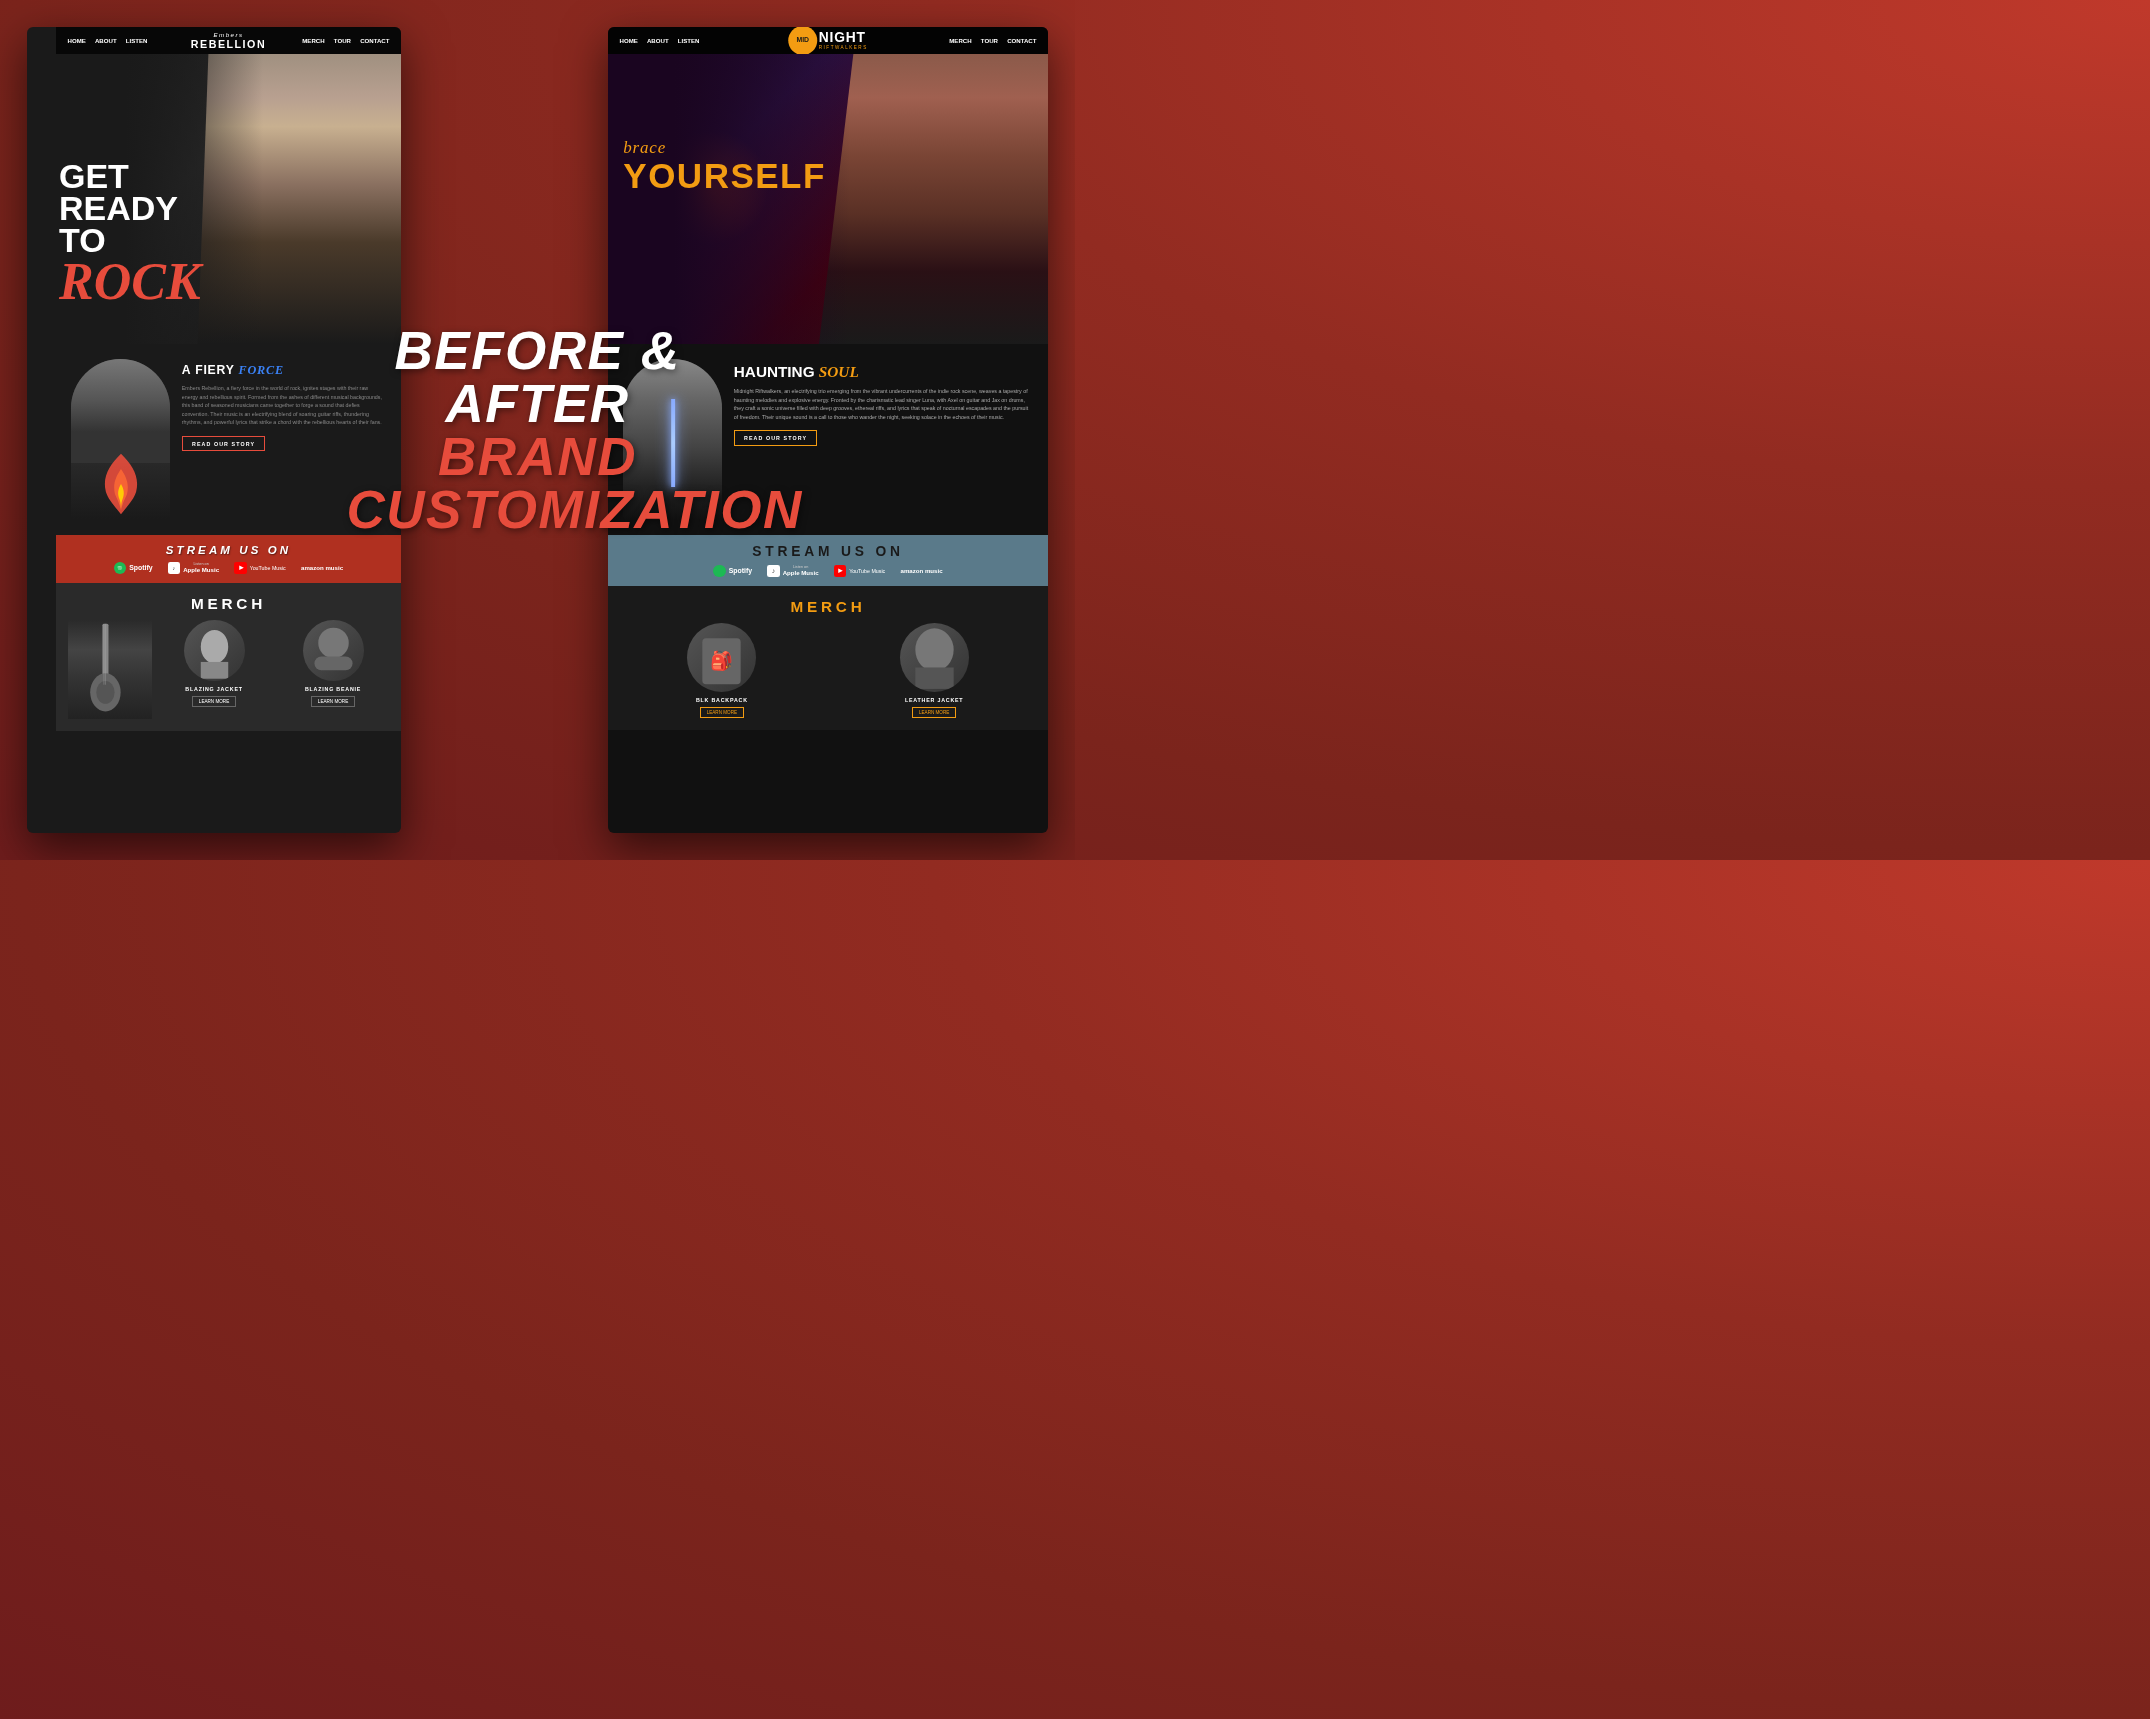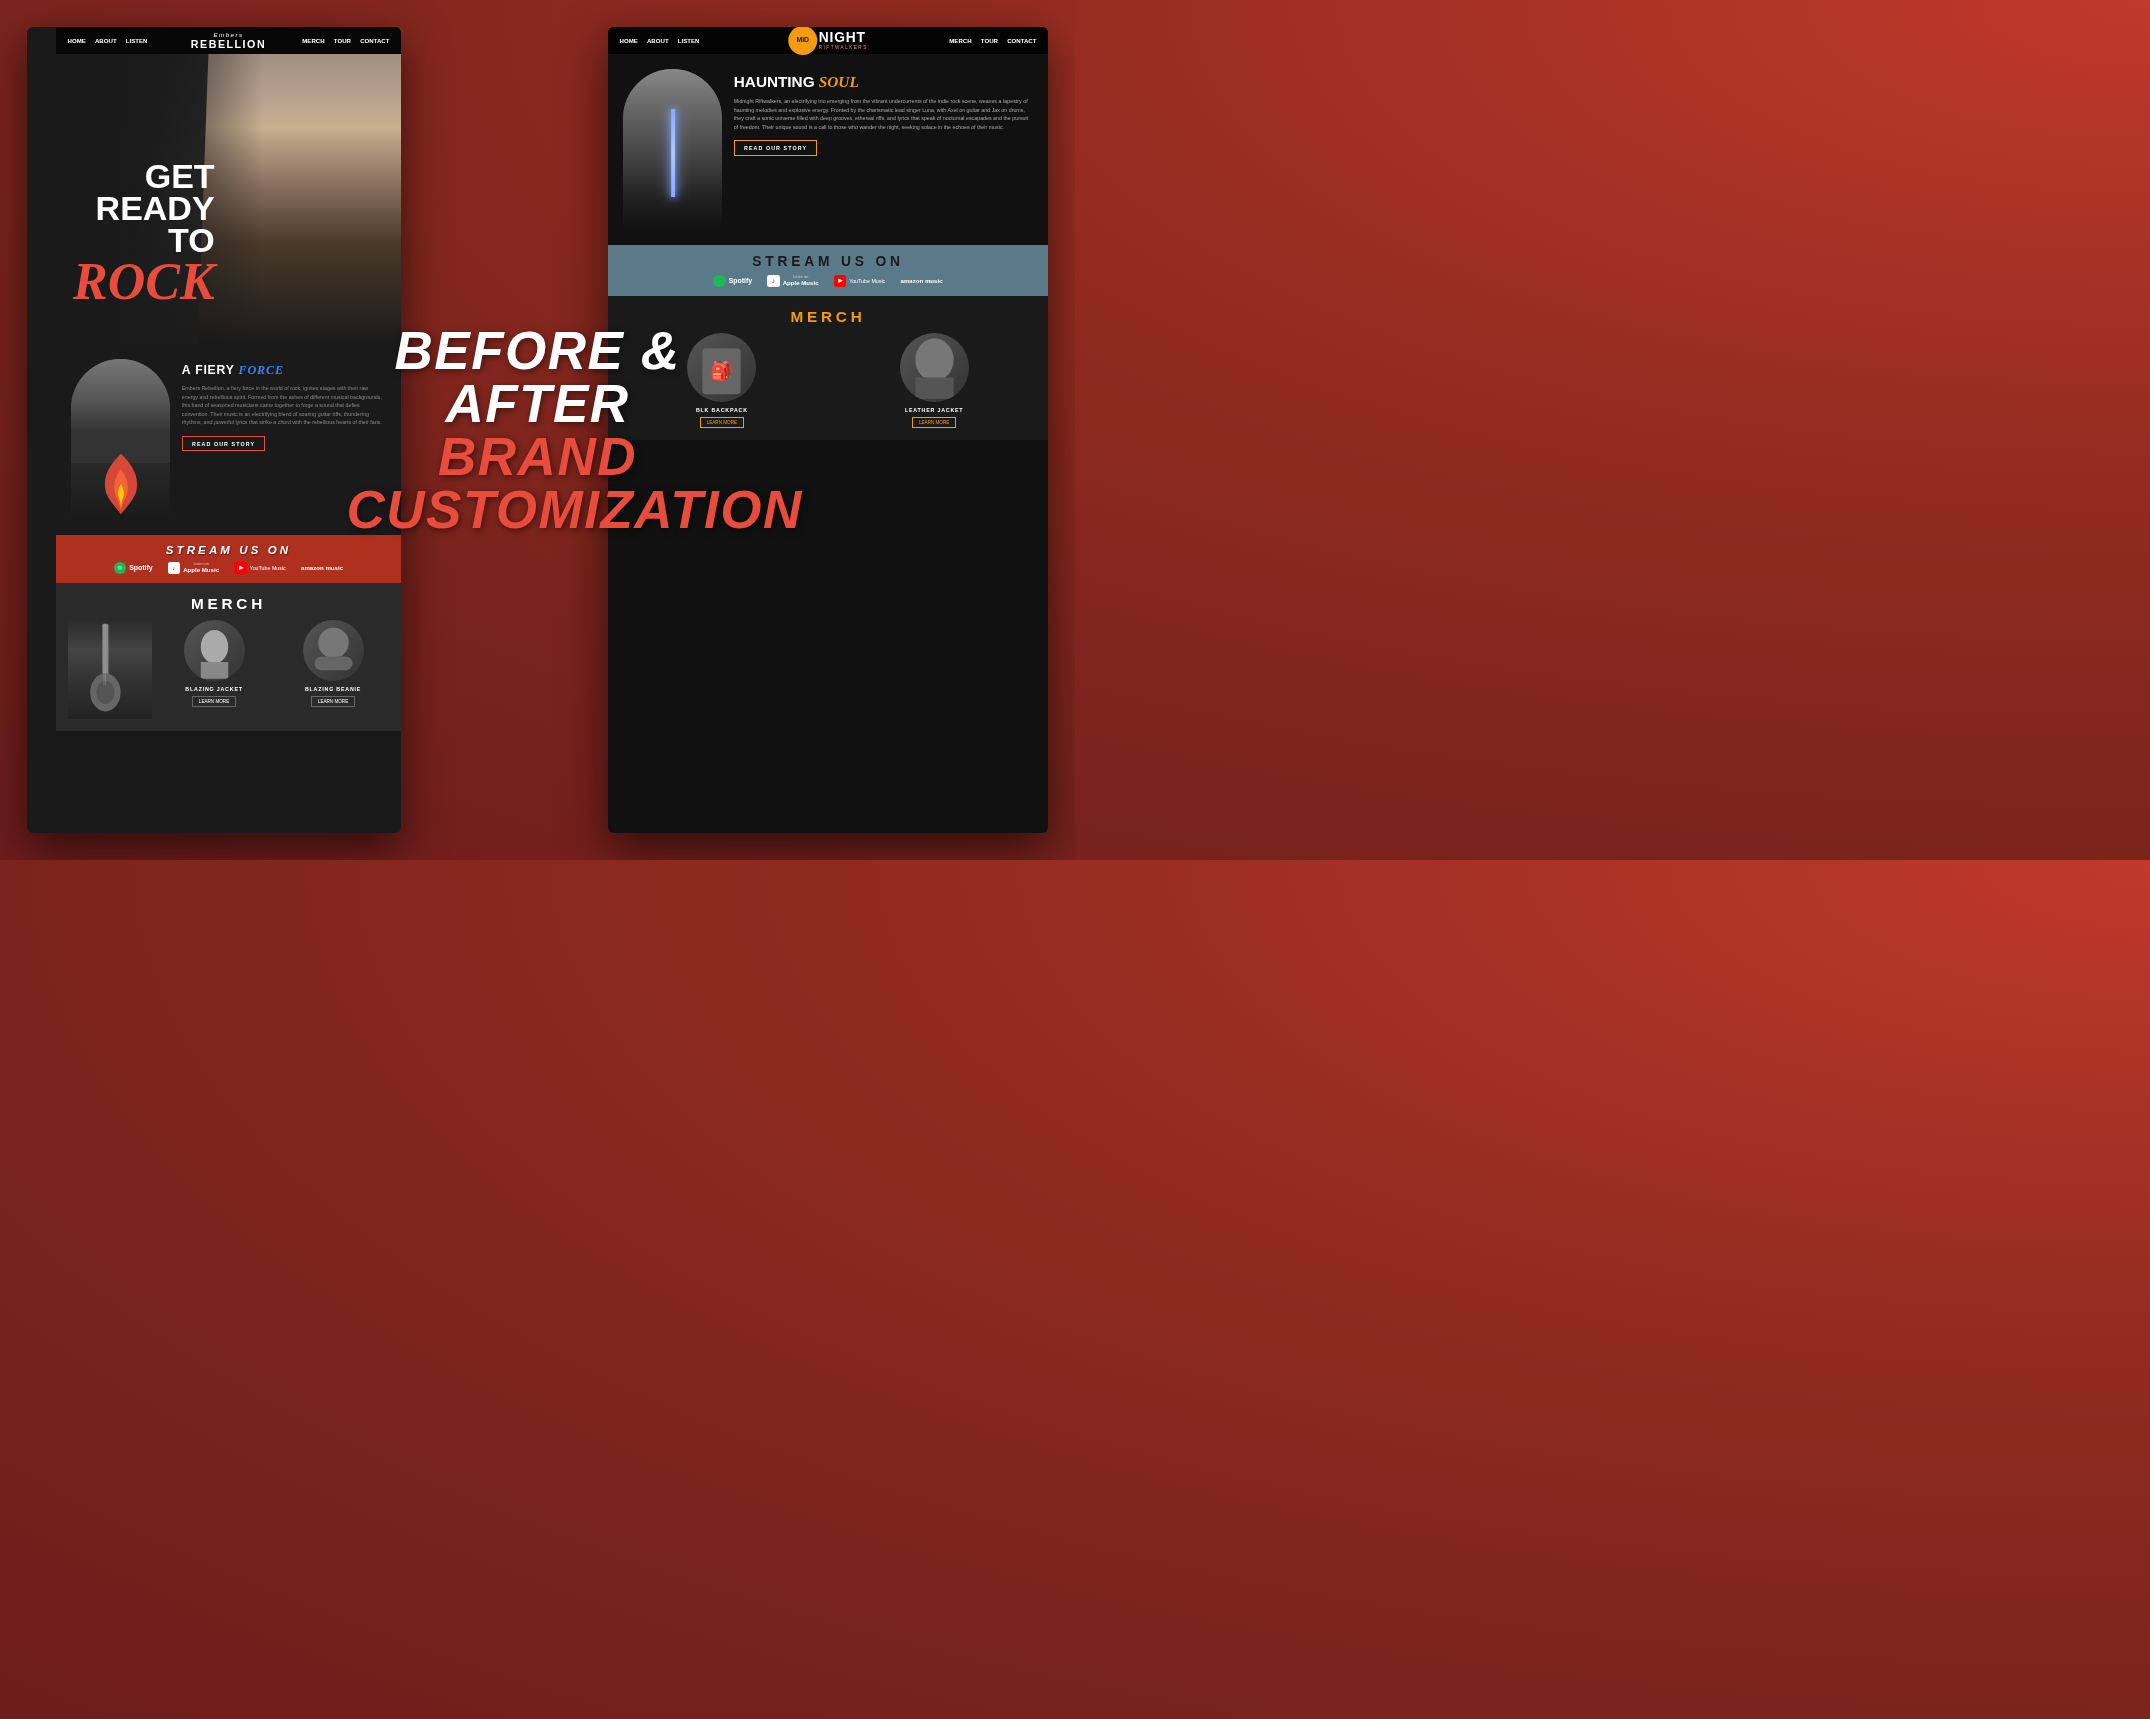--- a/index.html
+++ b/index.html
@@ -75,21 +75,21 @@
     </div>
   </div>
 
   <div class="left-hero">
     <div style="width:100%; height:100%; background:linear-gradient(135deg, #1a1a1a 0%, #2a2a2a 40%, #111 100%); position:relative;">
 
       <div style="position:absolute; right:0; top:0; width:214px; height:100%; background:linear-gradient(180deg, #a09080 0%, #b8a090 15%, #c8b090 25%, #8a7060 45%, #4a3a2a 65%, #1a1a1a 100%); clip-path: polygon(10% 0%, 100% 0%, 100% 100%, 5% 100%);"></div>
 
       <div style="position:absolute; inset:0; background:linear-gradient(to right, #1a1a1a 20%, transparent 60%);"></div>
 
-      <div style="position:absolute; bottom:38px; left:17px; z-index:3;text-align:right;">
+      <div style="position:absolute; bottom:38px; left:3px; z-index:3;">
         <div style="font-size:34px; font-weight:900; color:white; line-height:0.95; text-transform:uppercase;">
           <div>GET</div>
           <div>READY</div>
           <div>TO</div>
           <div style="color:#e74c3c; font-style:italic; font-family:Georgia,serif; font-size:52px;">Rock</div>
         </div>
       </div>
     </div>
   </div>
 
@@ -221,20 +221,35 @@
         <div style="font-size:4.6px; color:#f39c12; letter-spacing:1.5px; text-transform:uppercase;">RIFTWALKERS</div>
       </div>
     </div>
     <div style="display:flex; gap:9.2px;">
       <span style="font-size:6.1px; color:white; font-weight:600; text-transform:uppercase;">MERCH</span>
       <span style="font-size:6.1px; color:white; font-weight:600; text-transform:uppercase;">TOUR</span>
       <span style="font-size:6.1px; color:white; font-weight:600; text-transform:uppercase;">CONTACT</span>
     </div>
   </div>
 
+  <div style="position:relative; height:290px; background:#1a0520; overflow:hidden;">
+    <div style="width:100%; height:100%; background:linear-gradient(135deg, #1a0520 0%, #2a1040 30%, #400010 60%, #1a1a1a 100%); position:relative;">
+
+      <div style="position:absolute; right:0; top:0; width:229px; height:100%; background:linear-gradient(180deg, #8b5a4a 0%, #a06050 15%, #7a4535 35%, #5a3025 55%, #2a1015 75%, #1a1a1a 100%); clip-path:polygon(15% 0%, 100% 0%, 100% 100%, 0% 100%);"></div>
+
+      <div style="position:absolute; left:46px; top:76px; width:115px; height:115px; background:radial-gradient(ellipse, rgba(255,80,0,0.4) 0%, transparent 70%); border-radius:50%;"></div>
+
+      <div style="position:absolute; inset:0; background:linear-gradient(to right, #1a0520 15%, transparent 55%);"></div>
+
+      <div style="position:absolute; top:84px; left:15.3px; z-index:3;">
+        <div style="font-size:17px; color:#f39c12; font-style:italic; font-family:Georgia,serif; letter-spacing:0.8px;">brace</div>
+        <div style="font-size:35px; font-weight:900; color:#f39c12; text-transform:uppercase; letter-spacing:1.5px; line-height:1;">YOURSELF</div>
+      </div>
+    </div>
+  </div>
 
   <div style="background:#111; padding:15.3px; display:flex; gap:11.5px; min-height:168px;">
 
     <div style="width:99px; height:160px; background:linear-gradient(180deg, #555 0%, #333 40%, #111 100%); border-radius:50px 50px 3.1px 3.1px; flex-shrink:0; overflow:hidden; position:relative;">
       <div style="width:100%; height:100%; background:linear-gradient(180deg, #888 0%, #666 25%, #444 55%, #222 80%, #111 100%); position:relative;">
 
         <div style="position:absolute; left:50%; top:25%; transform:translateX(-50%); width:3.8px; height:55%; background:linear-gradient(180deg, #88aaff 0%, #aaccff 50%, #88aaff 100%); box-shadow:0 0 7.6px #88aaff, 0 0 15.3px #88aaff;"></div>
       </div>
     </div>
 

